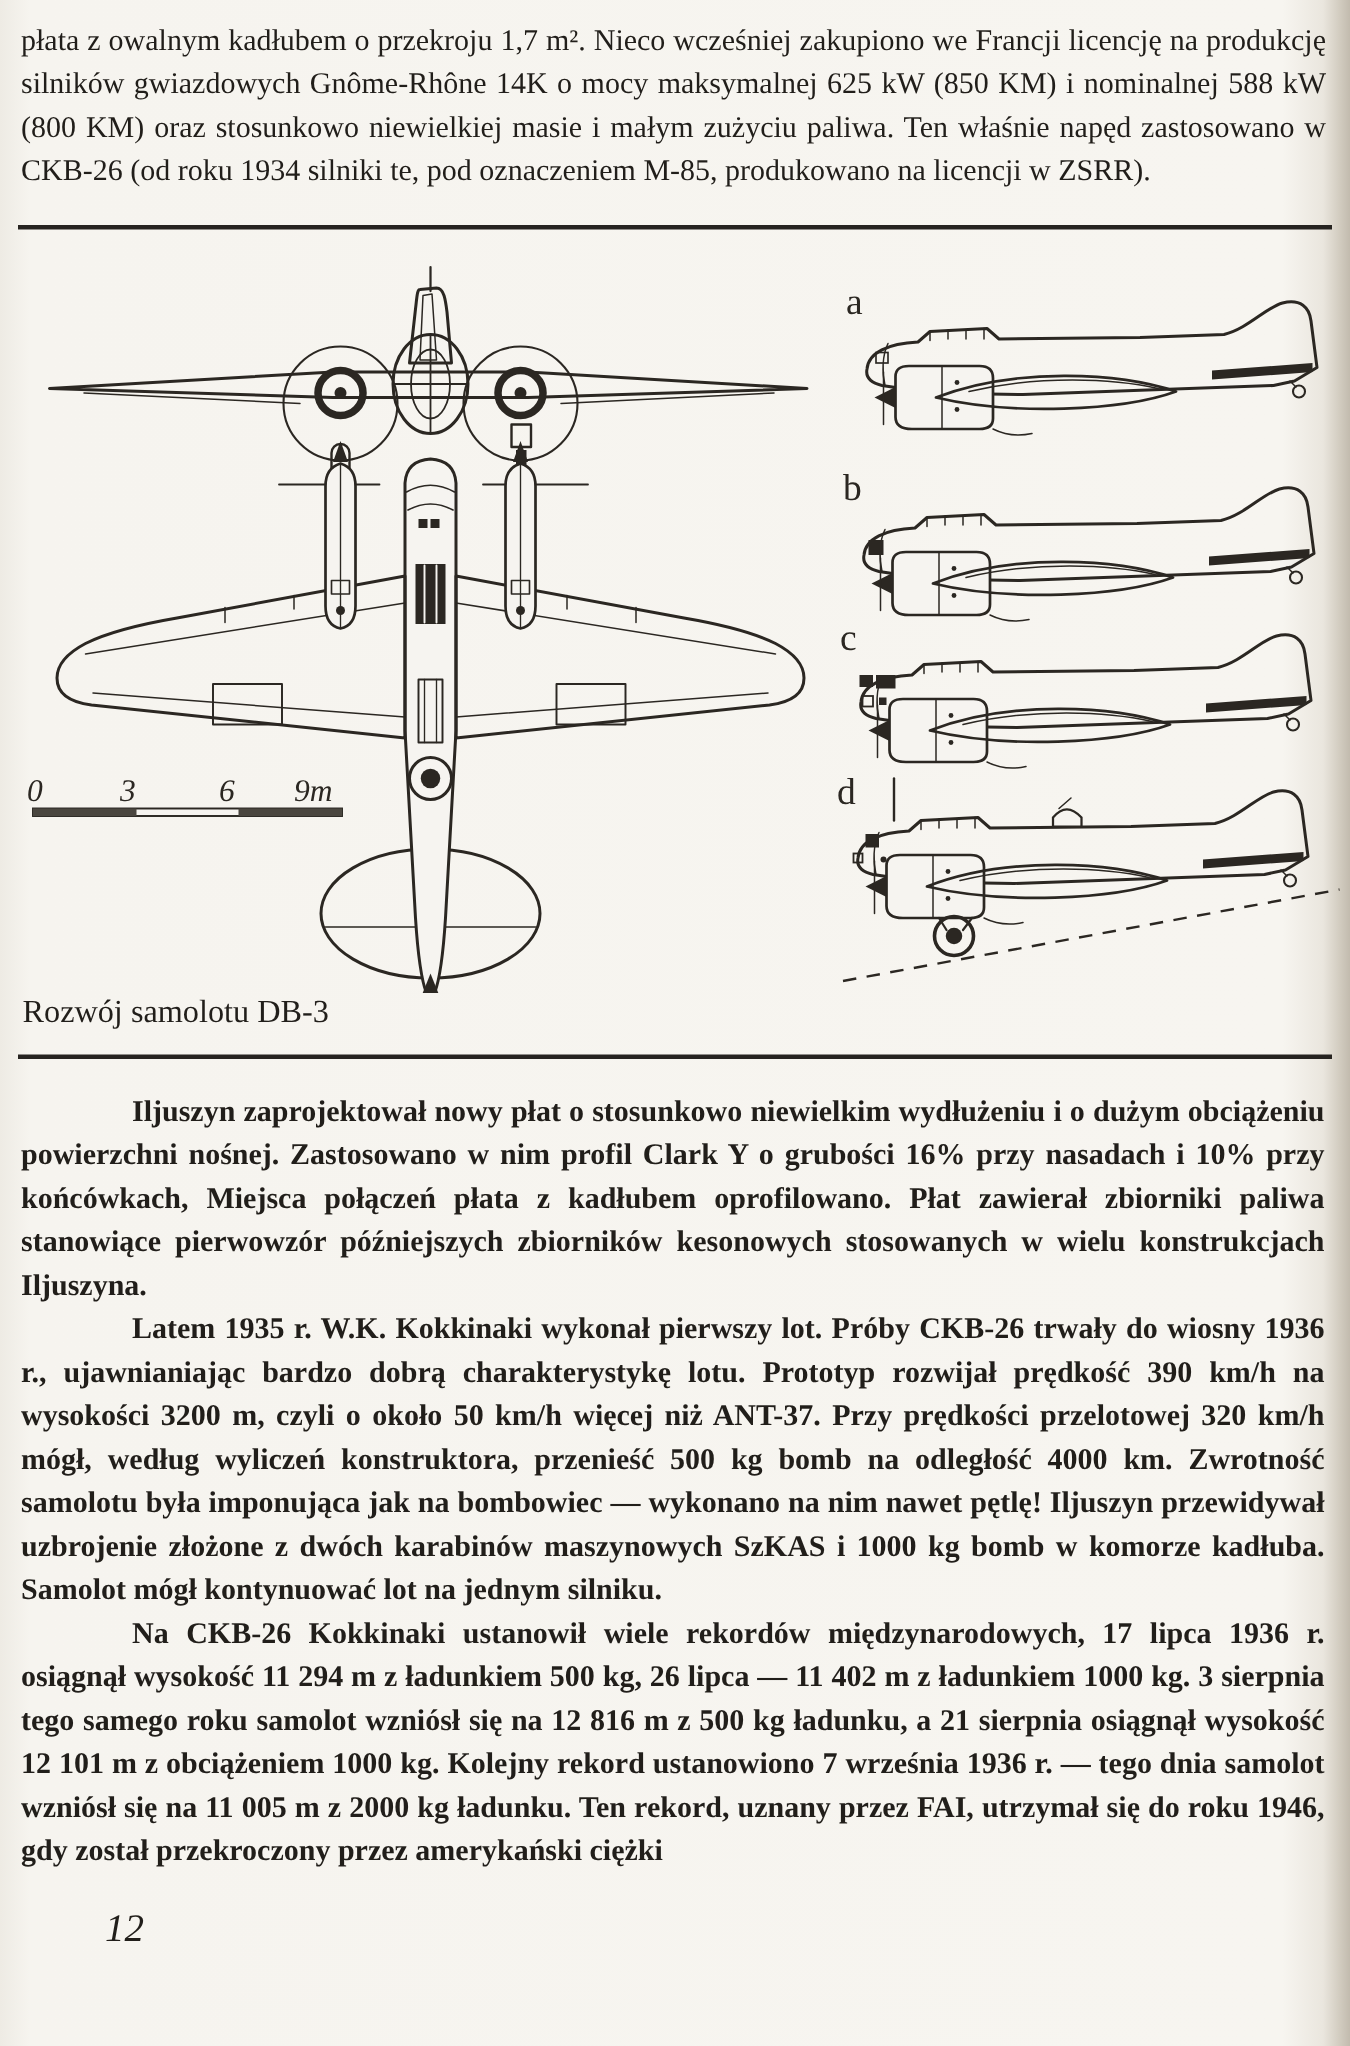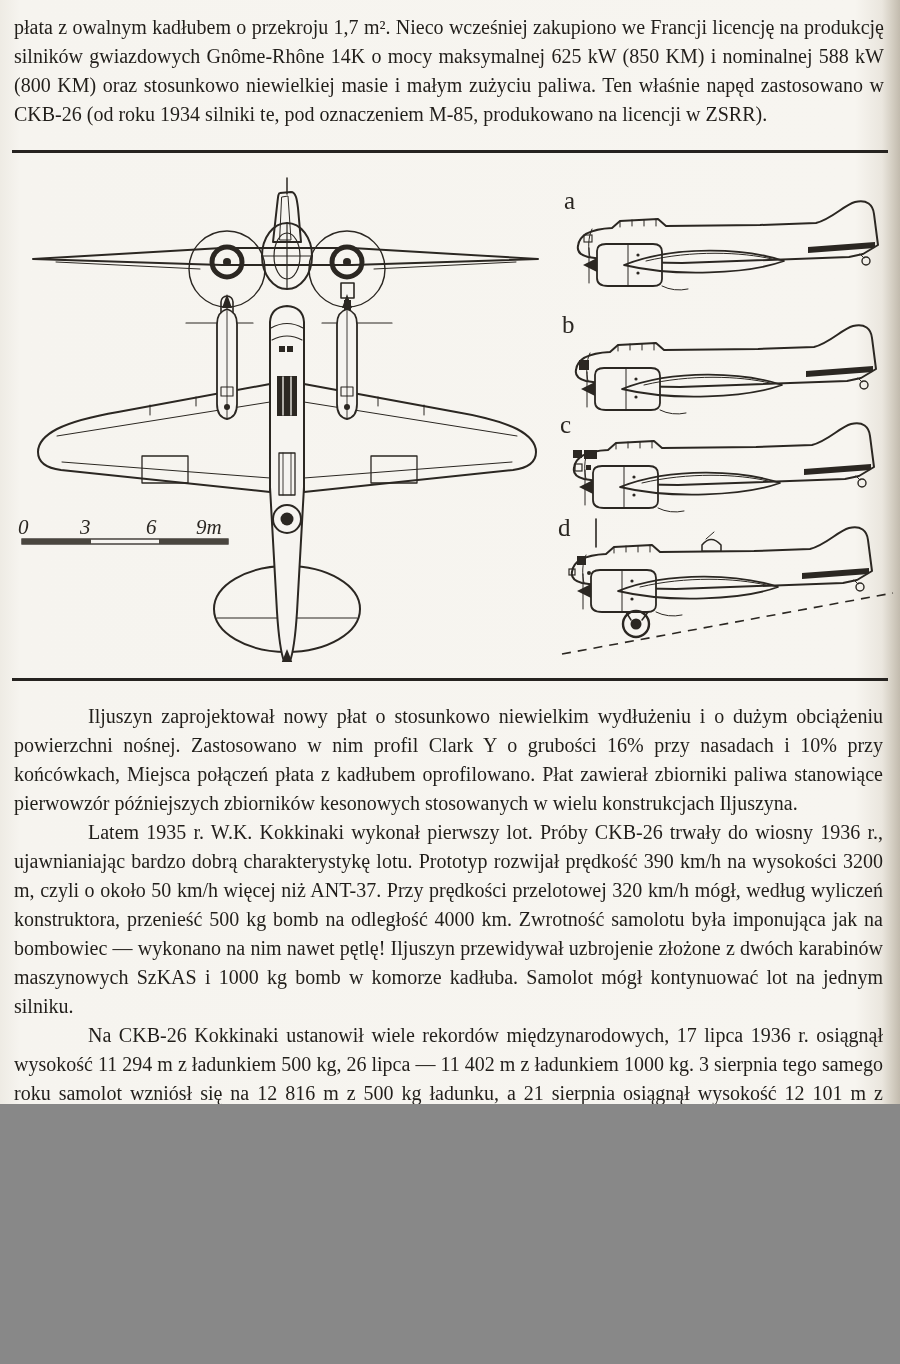--- a/index.html
+++ b/index.html
@@ -1,31 +1,31 @@
 <!DOCTYPE html>
 <html><head>
 <meta charset="utf-8">
 <style>
   html,body{margin:0;padding:0;background:#888;}
   .page{
-    position:relative;width:900px;height:1104px;overflow:hidden;
+    position:relative;width:900px;height:1364px;overflow:hidden;
     background:linear-gradient(90deg,#eeebe4 0px,#f6f4ef 20px,#f7f5f0 855px,#eae6de 882px,#d2ccc0 893px,#c2bbae 900px);
     color:#211e1a;
     font-family:"Liberation Serif","DejaVu Serif",serif;
   }
   .textblock{font-size:20px;line-height:29px;text-align:justify;}
   .intro{margin:13px 16px 0 14px;}
   .rule{height:3px;background:#262320;border:0;margin:0 12px;}
   .rule-top{margin-top:21px;}
   .rule-bottom{margin-top:16px;}
   .figure{position:relative;margin-top:4px;}
   .figure svg{display:block;}
   .caption{font-size:21.5px;font-weight:normal;margin:0 0 0 15px;font-family:"Liberation Serif",serif;}
   .legend{font-size:13.5px;margin:8px 18px 0 15px;}
-  .bodytext{margin:21px 17px 0 14px;}
+  .bodytext{margin:21px 17px 0 14px;font-weight:bold;}
   .bodytext p{margin:0;text-indent:74px;}
   .pagenum{margin:22px 0 0 70px;font-style:italic;font-size:26px;}
   .svg-label{font-family:"Liberation Serif",serif;font-size:25px;fill:#2b2722;}
   .scale-num{font-family:"Liberation Serif",serif;font-style:italic;font-size:21px;fill:#2b2722;}
 </style>
 </head>
 <body>
 
 <div class="page">
 
@@ -154,23 +154,25 @@
         <line x1="40" y1="22" x2="40" y2="-6" stroke-width="1.6"></line>
         <line x1="70" y1="87" x2="75" y2="95" stroke-width="1.5"></line>
         <line x1="92" y1="87" x2="86" y2="95" stroke-width="1.5"></line>
         <circle cx="80" cy="99" r="13" stroke-width="2.4"></circle>
         <circle cx="80" cy="99" r="5.5" fill="#2b2722" stroke="none"></circle>
       </g>
       <path d="M562,497 L893,436" stroke="#2b2722" stroke-width="1.6" stroke-dasharray="9 7" fill="none"></path>
     </svg>
   </div>
 
+  <h3 class="caption">Rozwój samolotu DB-3</h3>
 
   <hr class="rule rule-bottom">
 
   <div class="bodytext textblock">
     <p>Iljuszyn zaprojektował nowy płat o stosunkowo niewielkim wydłużeniu i o dużym obciążeniu powierzchni nośnej. Zastosowano w nim profil Clark Y o grubości 16% przy nasadach i 10% przy końcówkach, Miejsca połączeń płata z kadłubem oprofilowano. Płat zawierał zbiorniki paliwa stanowiące pierwowzór późniejszych zbiorników kesonowych stosowanych w wielu konstrukcjach Iljuszyna.</p>
     <p>Latem 1935 r. W.K. Kokkinaki wykonał pierwszy lot. Próby CKB-26 trwały do wiosny 1936 r., ujawnianiając bardzo dobrą charakterystykę lotu. Prototyp rozwijał prędkość 390 km/h na wysokości 3200 m, czyli o około 50 km/h więcej niż ANT-37. Przy prędkości przelotowej 320 km/h mógł, według wyliczeń konstruktora, przenieść 500 kg bomb na odległość 4000 km. Zwrotność samolotu była imponująca jak na bombowiec — wykonano na nim nawet pętlę! Iljuszyn przewidywał uzbrojenie złożone z dwóch karabinów maszynowych SzKAS i 1000 kg bomb w komorze kadłuba. Samolot mógł kontynuować lot na jednym silniku.</p>
     <p>Na CKB-26 Kokkinaki ustanowił wiele rekordów międzynarodowych, 17 lipca 1936 r. osiągnął wysokość 11 294 m z ładunkiem 500 kg, 26 lipca — 11 402 m z ładunkiem 1000 kg. 3 sierpnia tego samego roku samolot wzniósł się na 12 816 m z 500 kg ładunku, a 21 sierpnia osiągnął wysokość 12 101 m z obciążeniem 1000 kg. Kolejny rekord ustanowiono 7 września 1936 r. — tego dnia samolot wzniósł się na 11 005 m z 2000 kg ładunku. Ten rekord, uznany przez FAI, utrzymał się do roku 1946, gdy został przekroczony przez amerykański ciężki</p>
   </div>
 
+  <div class="pagenum">12</div>
 
 </div>
 
 </body></html>

